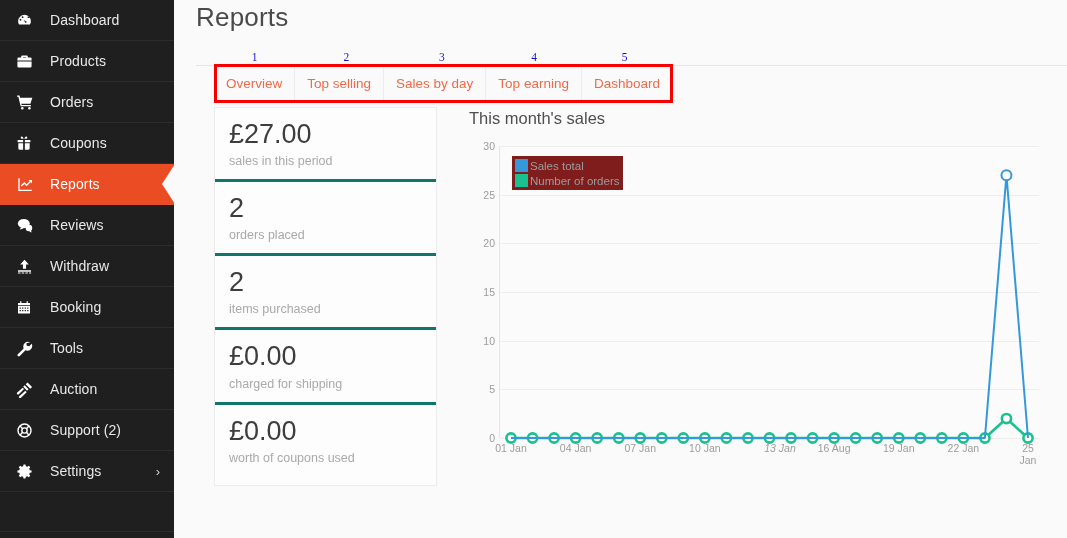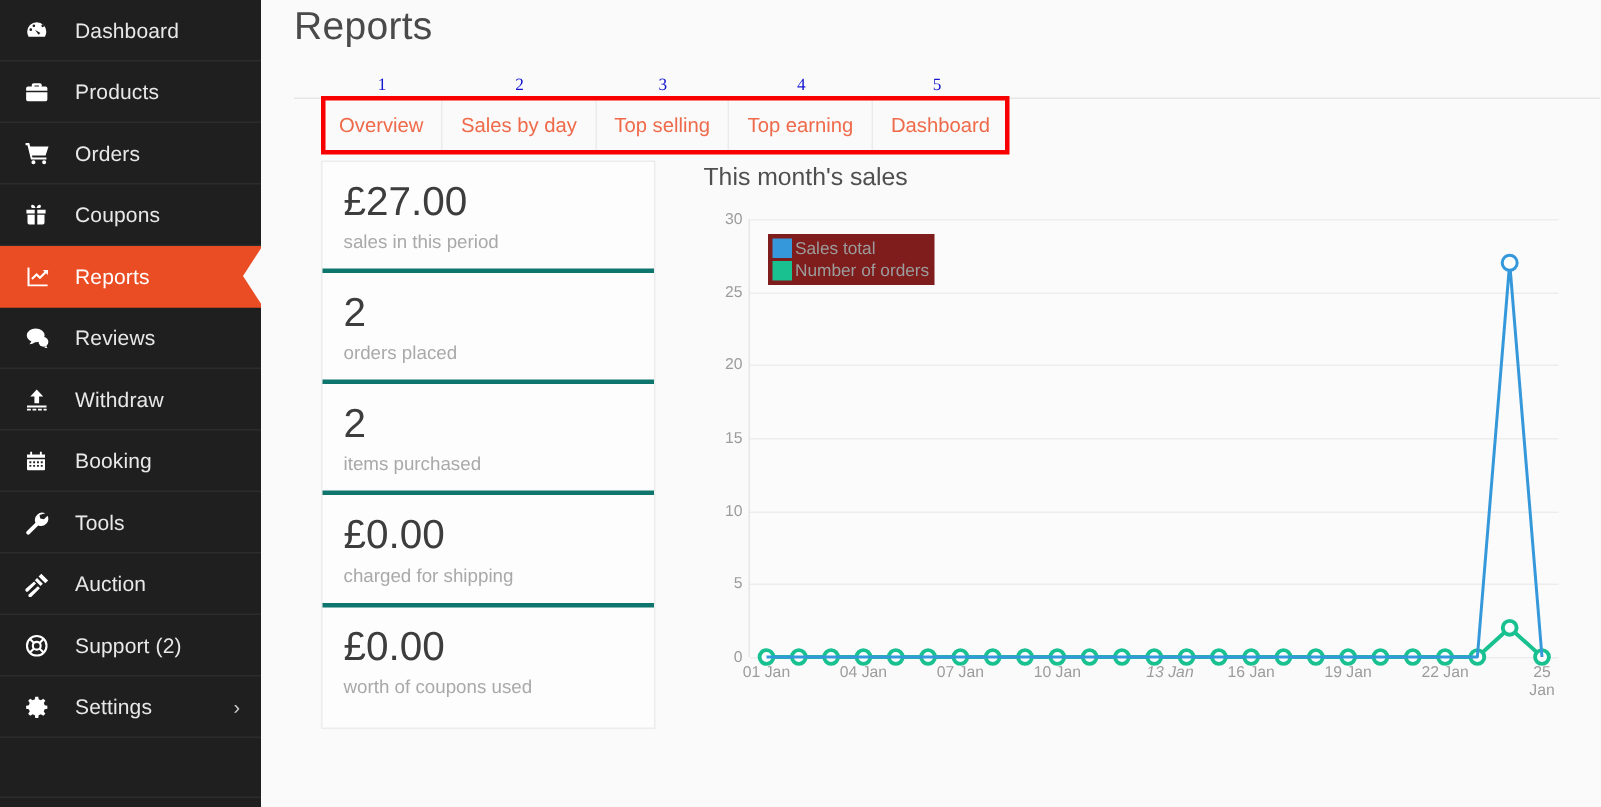--- a/index.html
+++ b/index.html
@@ -339,22 +339,22 @@
       <div id="tabs-rule"></div>
       <div id="tab-numbers">
           <span class="tab-num" style="left: 40.6328px;">1</span>
           <span class="tab-num" style="left: 132.414px;">2</span>
           <span class="tab-num" style="left: 227.961px;">3</span>
           <span class="tab-num" style="left: 320.141px;">4</span>
           <span class="tab-num" style="left: 410.695px;">5</span>
         </div>
       <div id="tabs">
           <div class="tab">Overview</div>
+          <div class="tab">Top selling</div>
           <div class="tab">Sales by day</div>
-          <div class="tab">Top selling</div>
           <div class="tab">Top earning</div>
           <div class="tab">Dashboard</div>
         </div>
       <div id="red-box" style="width: 459.469px;"></div>
     </div>
 
     <div id="content">
 
       <section id="stats">
           <div class="stat">
@@ -413,21 +413,21 @@
                 <div class="ytick" style="top: 97.3333px;">20</div>
                 <div class="ytick" style="top: 48.6667px;">25</div>
                 <div class="ytick" style="top: 0px;">30</div>
               </div>
             <div id="xticks">
                 <div class="xtick" style="left: 11px;">01 Jan</div>
                 <div class="xtick" style="left: 75.625px;">04 Jan</div>
                 <div class="xtick" style="left: 140.25px;">07 Jan</div>
                 <div class="xtick" style="left: 204.875px;">10 Jan</div>
                 <div class="xtick" style="left: 280px; font-style: italic;">13 Jan</div>
-                <div class="xtick" style="left: 334.125px;">16 Jan</div>
+                <div class="xtick" style="left: 334.125px;">16 Aug</div>
                 <div class="xtick" style="left: 398.75px;">19 Jan</div>
                 <div class="xtick" style="left: 463.375px;">22 Jan</div>
                 <div class="xtick" style="left: 528px;">25
 Jan</div>
               </div>
 
             <svg id="svg-lines" preserveAspectRatio="none">
                 <polyline points="11,292 32.541666666666664,292 54.08333333333333,292 75.625,292 97.16666666666666,292 118.70833333333334,292 140.25,292 161.79166666666669,292 183.33333333333331,292 204.875,292 226.41666666666669,292 247.95833333333331,292 269.5,292 291.04166666666663,292 312.58333333333337,292 334.125,292 355.66666666666663,292 377.20833333333337,292 398.75,292 420.29166666666663,292 441.83333333333337,292 463.375,292 484.91666666666663,292 506.45833333333337,272.53333333333336 528,292" fill="none" stroke="#19c191" stroke-width="2.6" stroke-linejoin="round"></polyline>
                 <circle cx="11" cy="292" r="4.6" fill="#ffffff" stroke="#19c191" stroke-width="2.6"></circle>
                 <circle cx="32.541666666666664" cy="292" r="4.6" fill="#ffffff" stroke="#19c191" stroke-width="2.6"></circle>

